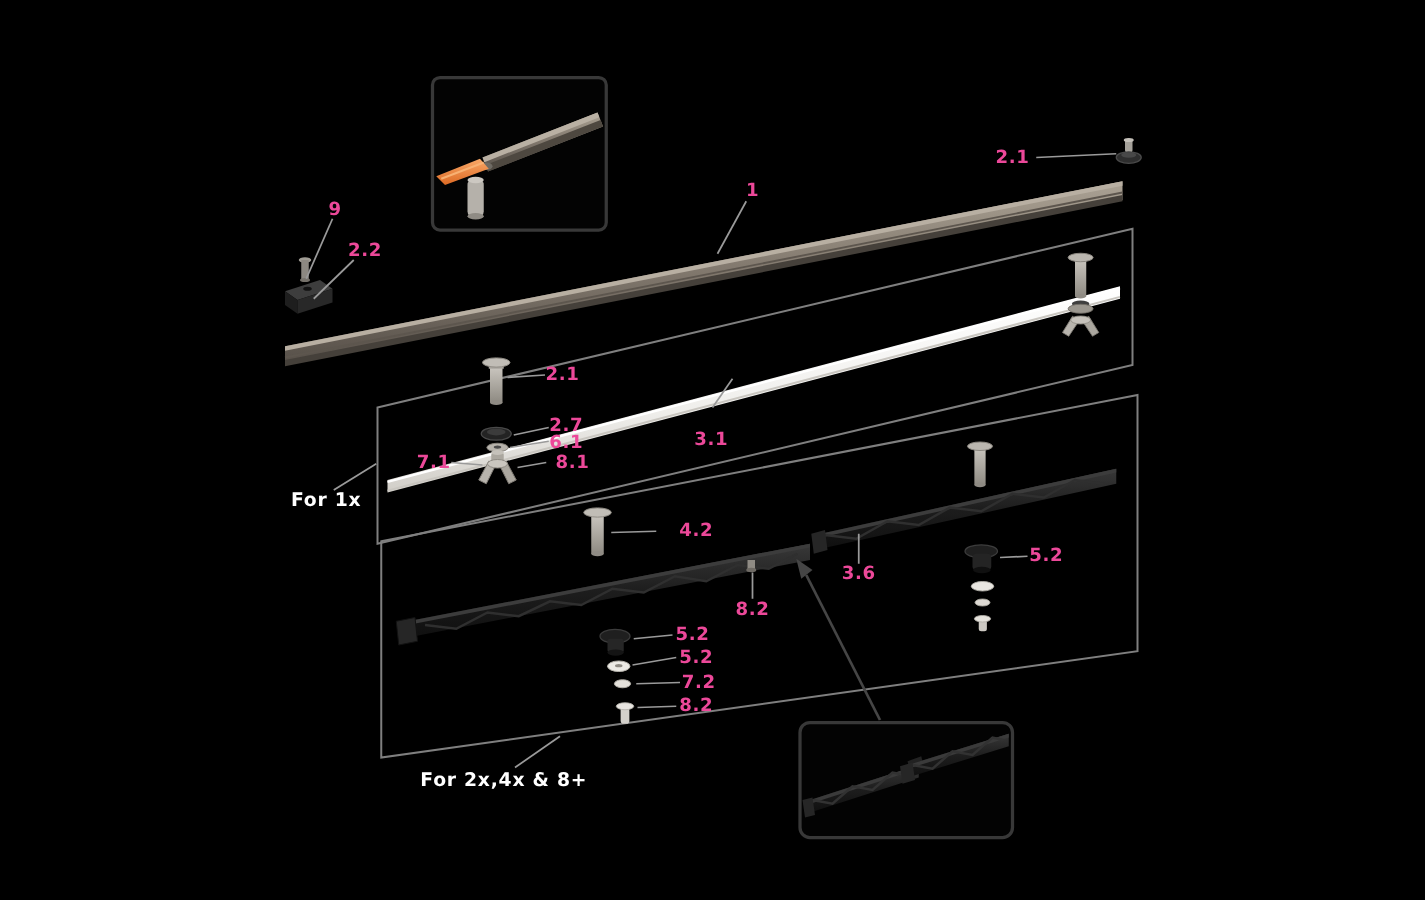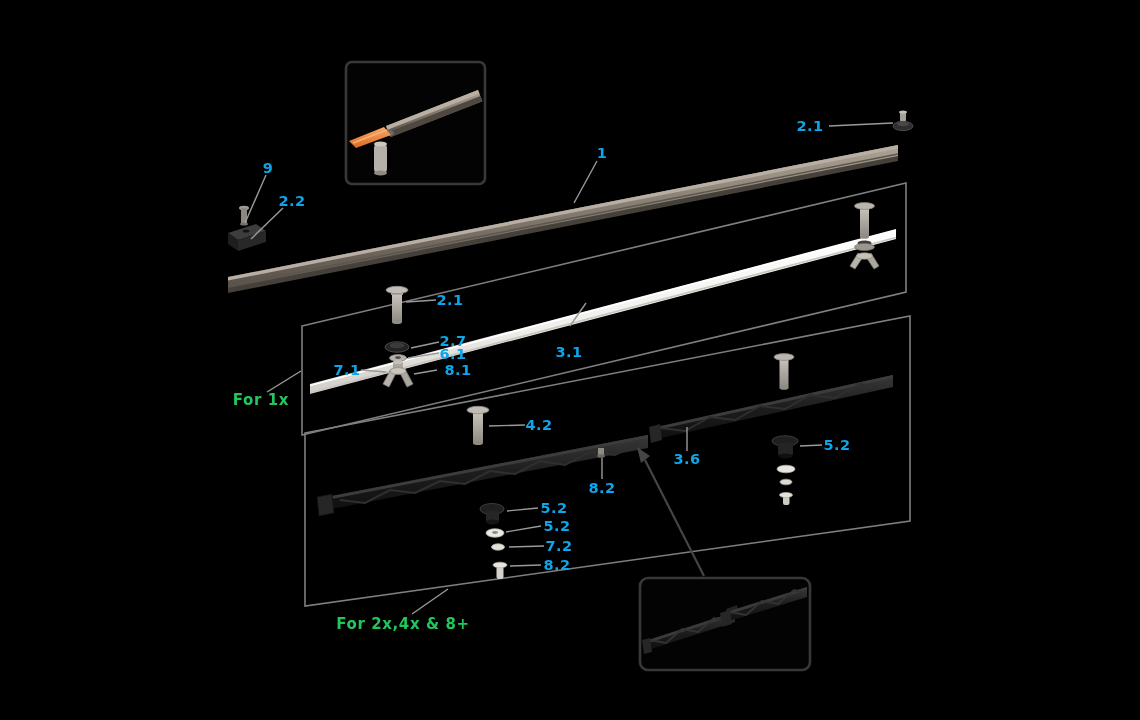--- a/index.html
+++ b/index.html
@@ -1,23 +1,23 @@
 <!DOCTYPE html>
 <html><head>
 <meta charset="utf-8">
 <style>
   html,body{margin:0;padding:0;background:#000;}
   .canvas{position:relative;width:1140px;height:720px;background:#000;overflow:hidden;
           font-family:"DejaVu Sans",sans-serif;}
   .art{position:absolute;left:0;top:0;}
   .plabel{position:absolute;transform:translate(-50%,-50%);
-          font:bold 14.5px "DejaVu Sans",sans-serif;color:#0ea5e9;
+          font:bold 14.5px "DejaVu Sans",sans-serif;color:#ec4899;
           letter-spacing:.5px;white-space:nowrap;user-select:none;}
   .caption{position:absolute;transform:translate(-50%,-50%);
-           font:bold 15px "DejaVu Sans",sans-serif;color:#22c55e;
+           font:bold 15px "DejaVu Sans",sans-serif;color:#ffffff;
            letter-spacing:.6px;white-space:nowrap;user-select:none;}
 </style>
 </head>
 <body>
 
 <div class="canvas">
 
 <svg class="art" width="1140" height="720" viewBox="0 0 1140 720">
   <defs>
     <linearGradient id="gMetal" x1="0" y1="0" x2="0" y2="1">
@@ -246,21 +246,21 @@
 <div class="plabel" style="left:602px;top:153px">1</div>
 <div class="plabel" style="left:810px;top:126px">2.1</div>
 <div class="plabel" style="left:268px;top:168px">9</div>
 <div class="plabel" style="left:292px;top:201px">2.2</div>
 <div class="plabel" style="left:450px;top:300px">2.1</div>
 <div class="plabel" style="left:453px;top:341px">2.7</div>
 <div class="plabel" style="left:453px;top:354px">6.1</div>
 <div class="plabel" style="left:347px;top:370px">7.1</div>
 <div class="plabel" style="left:458px;top:370px">8.1</div>
 <div class="plabel" style="left:569px;top:352px">3.1</div>
-<div class="plabel" style="left:539px;top:425px">4.2</div>
+<div class="plabel" style="left:557px;top:425px">4.2</div>
 <div class="plabel" style="left:602px;top:488px">8.2</div>
 <div class="plabel" style="left:687px;top:459px">3.6</div>
 <div class="plabel" style="left:554px;top:508px">5.2</div>
 <div class="plabel" style="left:557px;top:526px">5.2</div>
 <div class="plabel" style="left:559px;top:546px">7.2</div>
 <div class="plabel" style="left:557px;top:565px">8.2</div>
 <div class="plabel" style="left:837px;top:445px">5.2</div>
 
 <div class="caption" style="left:261px;top:400px">For 1x</div>
 <div class="caption" style="left:403px;top:624px">For 2x,4x &amp; 8+</div>

